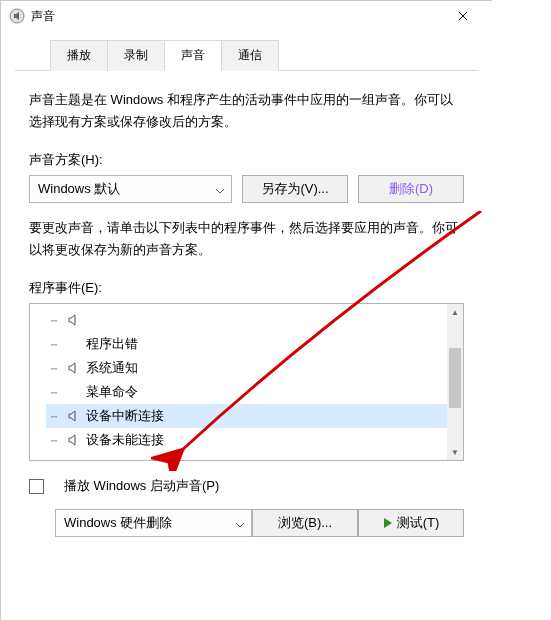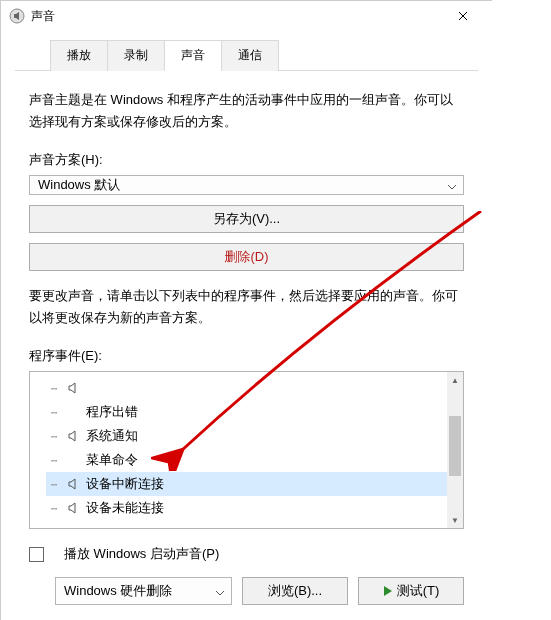--- a/index.html
+++ b/index.html
@@ -69,21 +69,20 @@
     margin-bottom: 18px;
   }
   .label {
     font-size: 13px;
     margin-bottom: 6px;
   }
   .row {
     display: flex;
     gap: 10px;
     margin-bottom: 14px;
-    flex-direction: column;
   }
   .combo {
     flex: 1;
     border: 1px solid #b6b6b6;
     height: 26px;
     display: flex;
     align-items: center;
     padding: 0 6px 0 8px;
     background: #fdfdfd;
     font-size: 13px;
@@ -95,21 +94,21 @@
     border: 1px solid #adadad;
     background: #f1f1f1;
     height: 26px;
     padding: 0 10px;
     display: flex;
     align-items: center;
     justify-content: center;
     font-size: 13px;
     min-width: 84px;
   }
-  .btn.disabled { color: #b91c1c; }
+  .btn.disabled { color: #8b5cf6; }
   .events-box {
     border: 1px solid #b4b4b4;
     height: 156px;
     overflow: hidden;
     position: relative;
   }
   .events-inner {
     position: absolute;
     inset: 0 16px 0 0;
     padding: 4px 0 4px 16px;
@@ -169,21 +168,20 @@
     margin: 16px 0 14px 0;
     font-size: 13px;
   }
   .box {
     width: 13px; height: 13px;
     border: 1px solid #666;
     display: inline-block;
   }
   .sound-row {
     display: flex;
-    gap: 10px;
     padding-left: 26px;
   }
   .sound-row .combo { flex: 1; }
   .annotation {
     position: absolute;
     top: 210px;
     left: 150px;
     pointer-events: none;
   }
 </style>

